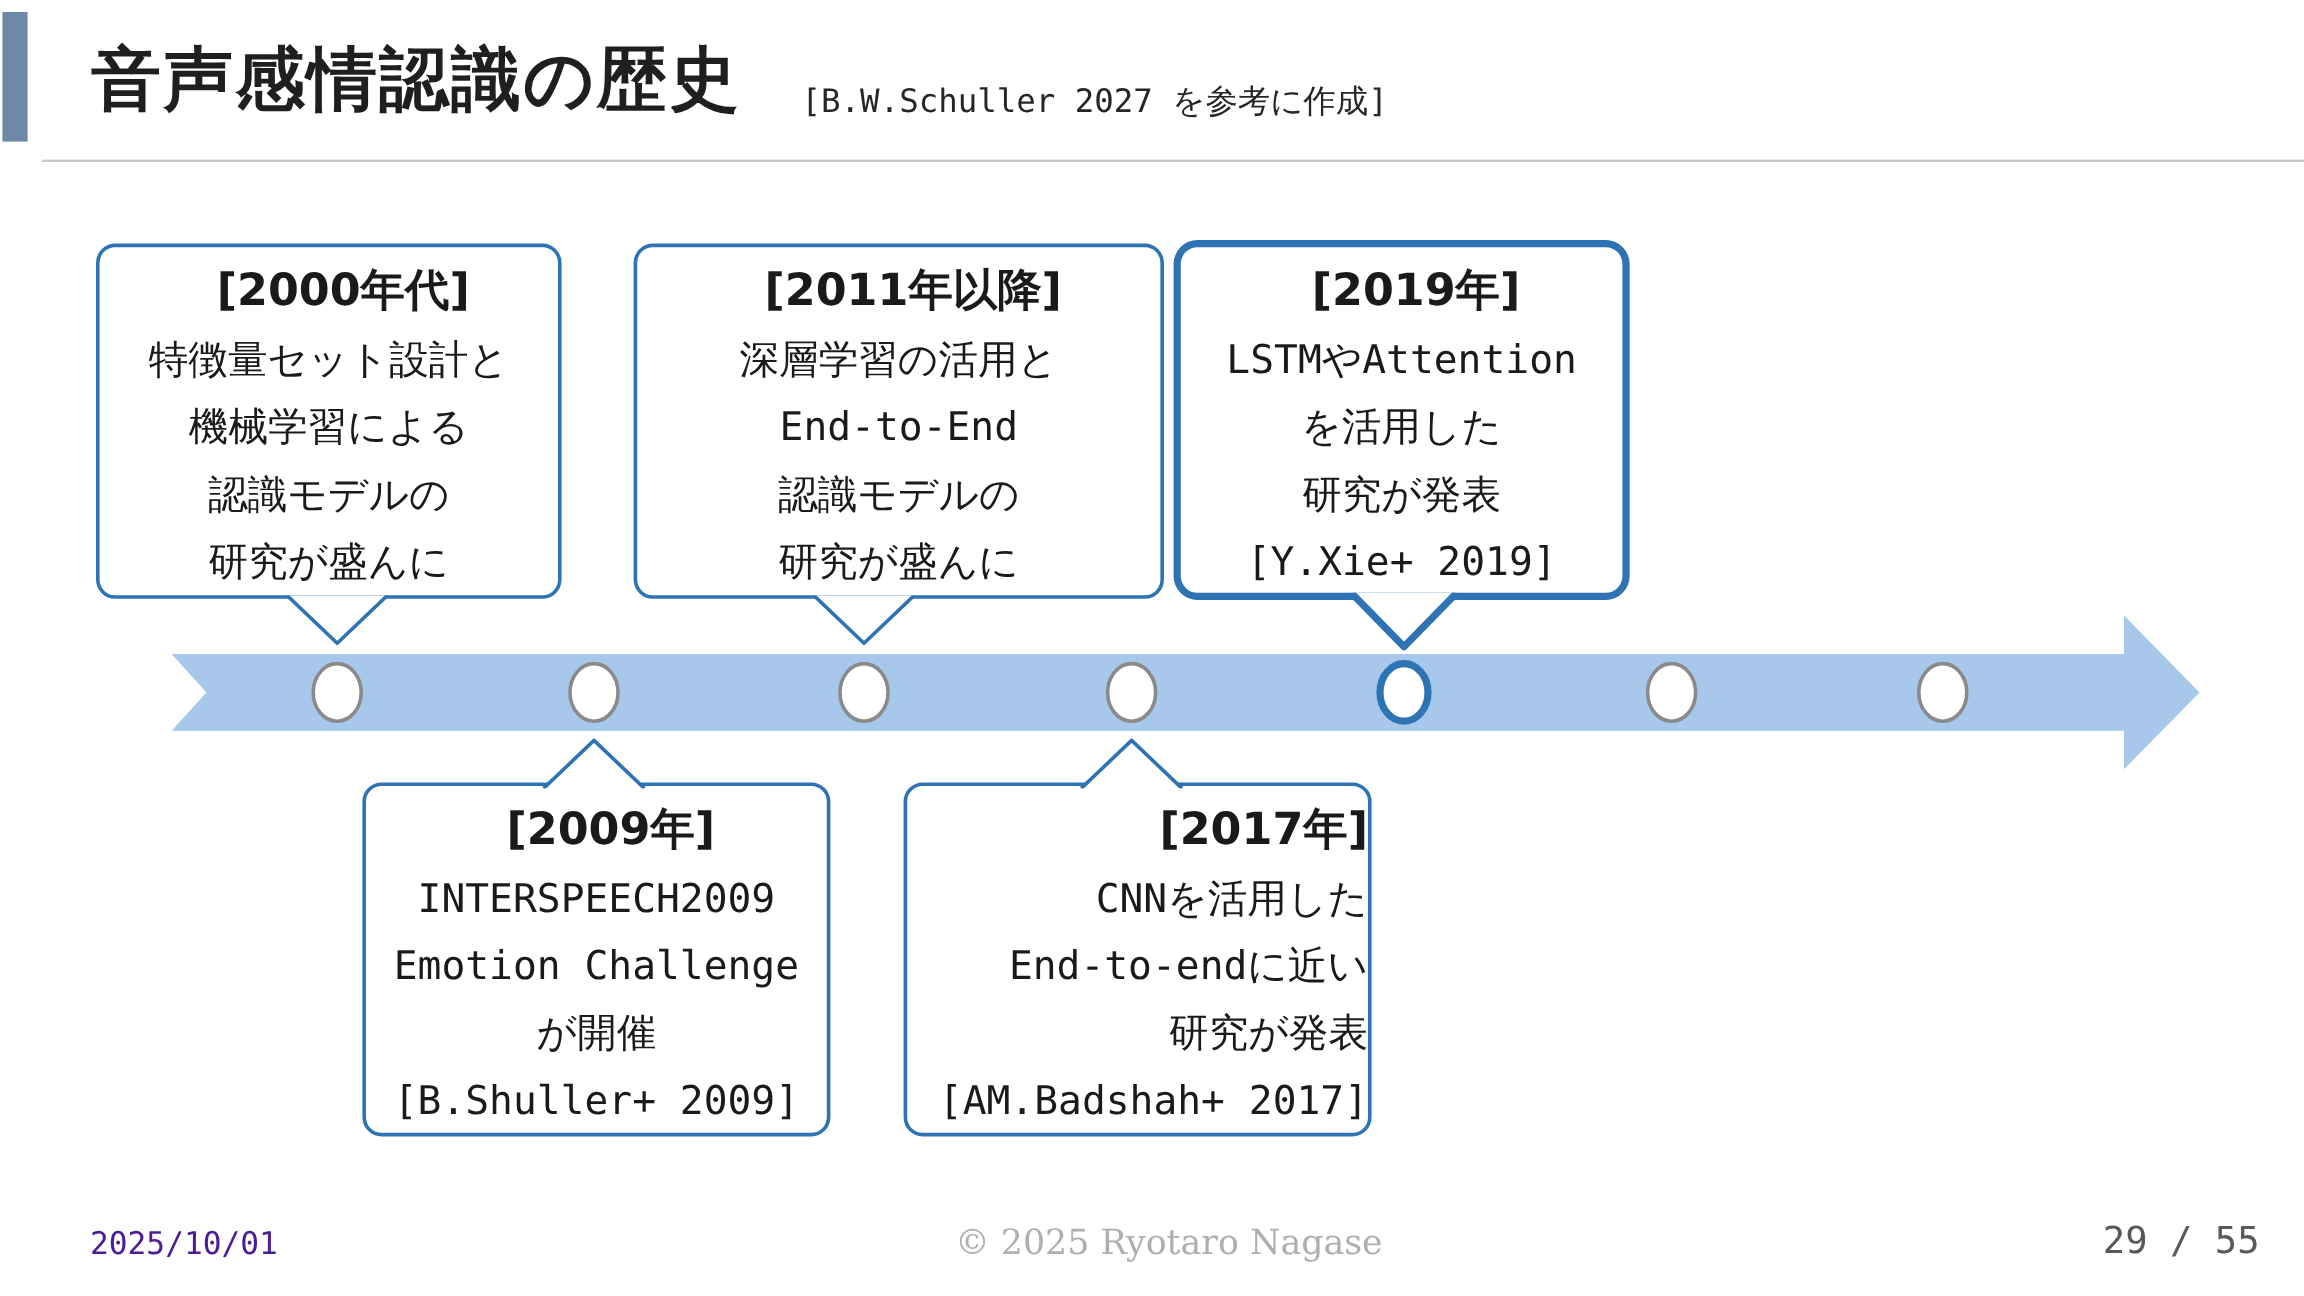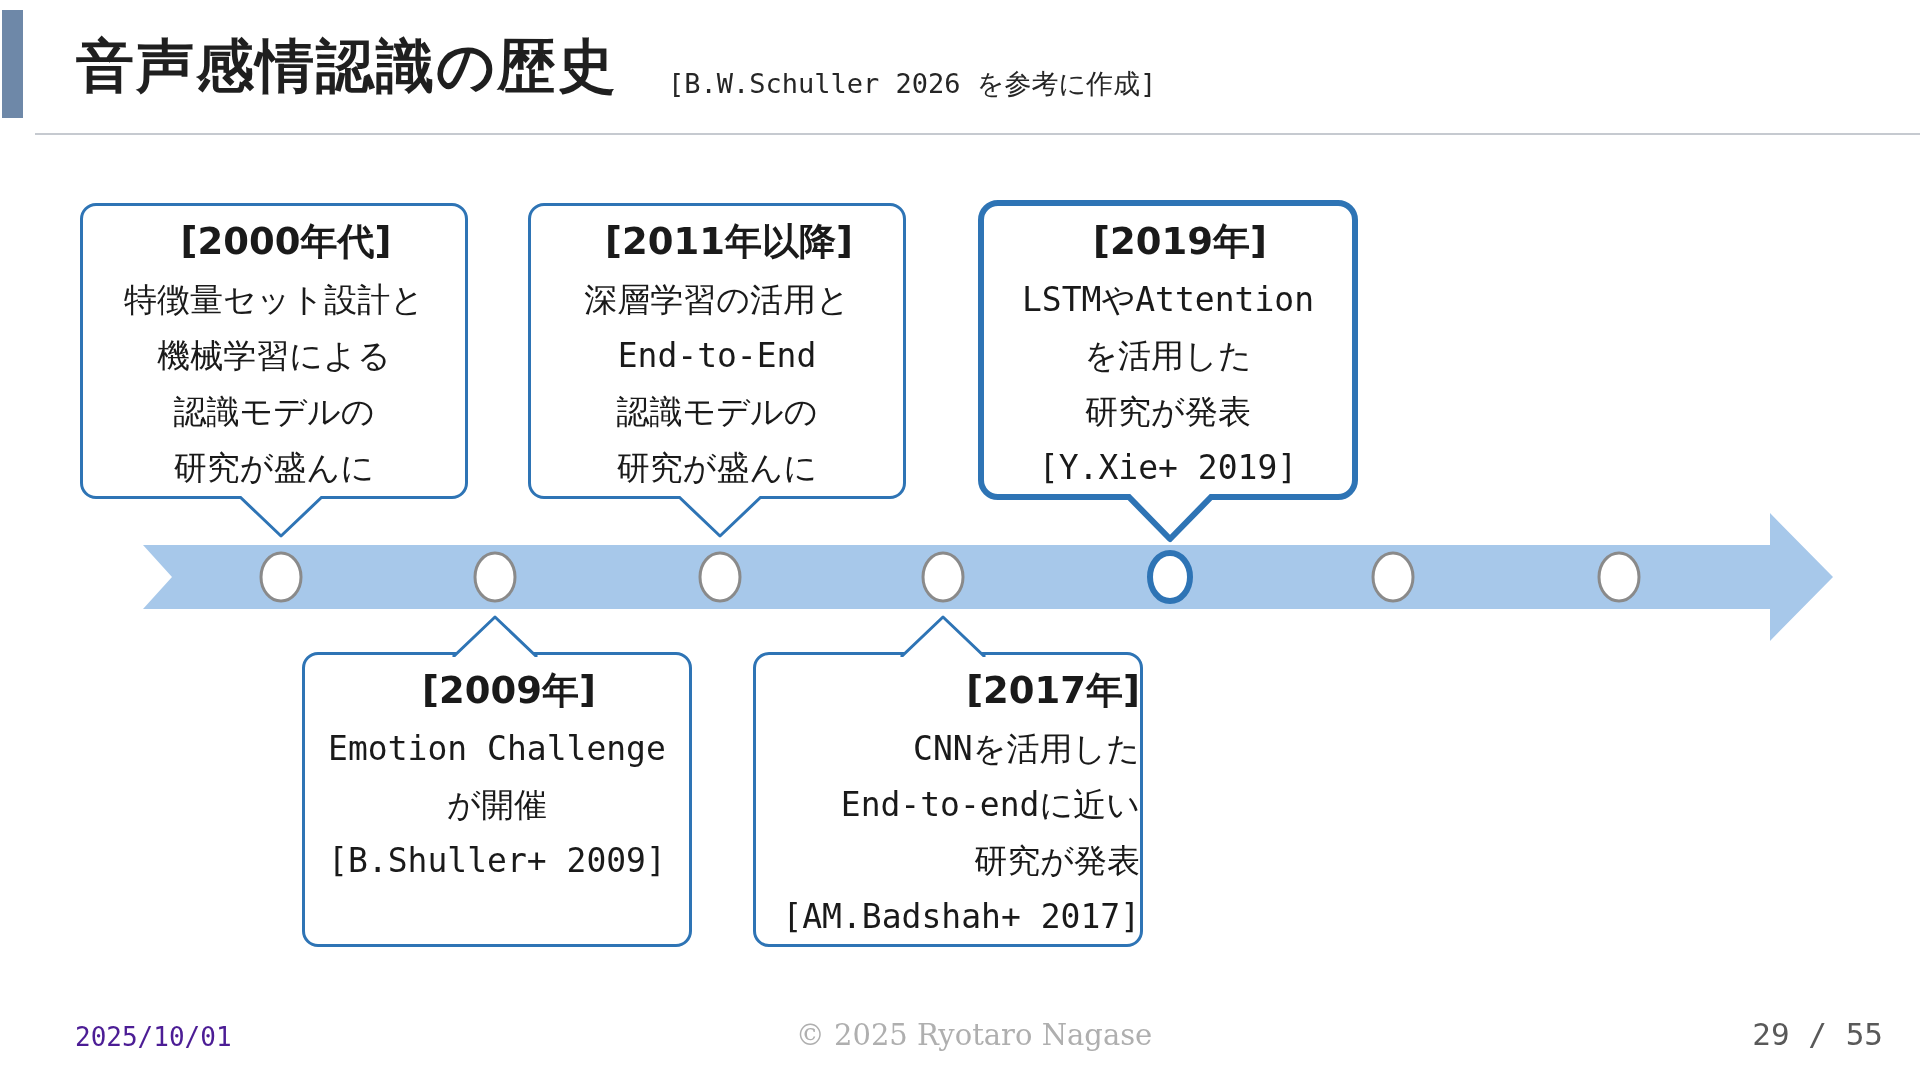--- a/index.html
+++ b/index.html
@@ -48,21 +48,21 @@
     font-family:"DejaVu Sans Mono","Liberation Mono",monospace;
   }
 </style>
 </head>
 <body>
 
 <div class="slide">
 
   <div class="accent-bar"></div>
   <div class="slide-title">音声感情認識の歴史</div>
-  <div class="title-note">[B.W.Schuller 2026 を参考に作成]</div>
+  <div class="title-note">[B.W.Schuller 2027 を参考に作成]</div>
   <div class="header-rule"></div>
 
   <svg class="timeline-layer" viewBox="0 0 1920 1080">
     <path d="M143,545 L1770,545 L1770,513 L1833,577 L1770,641 L1770,609 L143,609 L172,577 Z" fill="#A7C8EA"></path>
     <ellipse cx="281" cy="577" rx="20" ry="24" fill="#ffffff" stroke="#8A8A8A" stroke-width="3"></ellipse>
     <ellipse cx="495" cy="577" rx="20" ry="24" fill="#ffffff" stroke="#8A8A8A" stroke-width="3"></ellipse>
     <ellipse cx="720" cy="577" rx="20" ry="24" fill="#ffffff" stroke="#8A8A8A" stroke-width="3"></ellipse>
     <ellipse cx="943" cy="577" rx="20" ry="24" fill="#ffffff" stroke="#8A8A8A" stroke-width="3"></ellipse>
     <ellipse cx="1170" cy="577" rx="20" ry="24" fill="#ffffff" stroke="#2E74B5" stroke-width="6"></ellipse>
     <ellipse cx="1393" cy="577" rx="20" ry="24" fill="#ffffff" stroke="#8A8A8A" stroke-width="3"></ellipse>
@@ -73,21 +73,21 @@
     <div class="heading">[2000年代]</div>
     <div class="line">特徴量セット設計と</div>
     <div class="line">機械学習による</div>
     <div class="line">認識モデルの</div>
     <div class="line">研究が盛んに</div>
   </div>
   <svg class="tail" style="left:236px; top:496px;" width="90" height="44" viewBox="0 0 90 44">
     <path d="M3,0 L45,40 L87,0" fill="#ffffff" stroke="#2E74B5" stroke-width="3" stroke-linejoin="round"></path>
   </svg>
 
-  <div class="callout" style="left:528px; top:203px; width:378px; height:296px;">
+  <div class="callout" style="left:528px; top:203px; width:442px; height:296px;">
     <div class="heading">[2011年以降]</div>
     <div class="line">深層学習の活用と</div>
     <div class="line">End-to-End</div>
     <div class="line">認識モデルの</div>
     <div class="line">研究が盛んに</div>
   </div>
   <svg class="tail" style="left:675px; top:496px;" width="90" height="44" viewBox="0 0 90 44">
     <path d="M3,0 L45,40 L87,0" fill="#ffffff" stroke="#2E74B5" stroke-width="3" stroke-linejoin="round"></path>
   </svg>
 
@@ -97,20 +97,21 @@
     <div class="line">を活用した</div>
     <div class="line">研究が発表</div>
     <div class="line">[Y.Xie+ 2019]</div>
   </div>
   <svg class="tail" style="left:1122px; top:494px;" width="96" height="50" viewBox="0 0 96 50">
     <path d="M4,0 L48,45 L92,0" fill="#ffffff" stroke="#2E74B5" stroke-width="6" stroke-linejoin="round"></path>
   </svg>
 
   <div class="callout" style="left:302px; top:652px; width:390px; height:295px;">
     <div class="heading">[2009年]</div>
+    <div class="line">INTERSPEECH2009</div>
     <div class="line">Emotion Challenge</div>
     <div class="line">が開催</div>
     <div class="line">[B.Shuller+ 2009]</div>
   </div>
   <svg class="tail" style="left:450px; top:613px;" width="90" height="44" viewBox="0 0 90 44">
     <path d="M3,44 L45,4 L87,44" fill="#ffffff" stroke="#2E74B5" stroke-width="3" stroke-linejoin="round"></path>
   </svg>
 
   <div class="callout" style="left:753px; top:652px; width:390px; height:295px;text-align:right;">
     <div class="heading">[2017年]</div>

